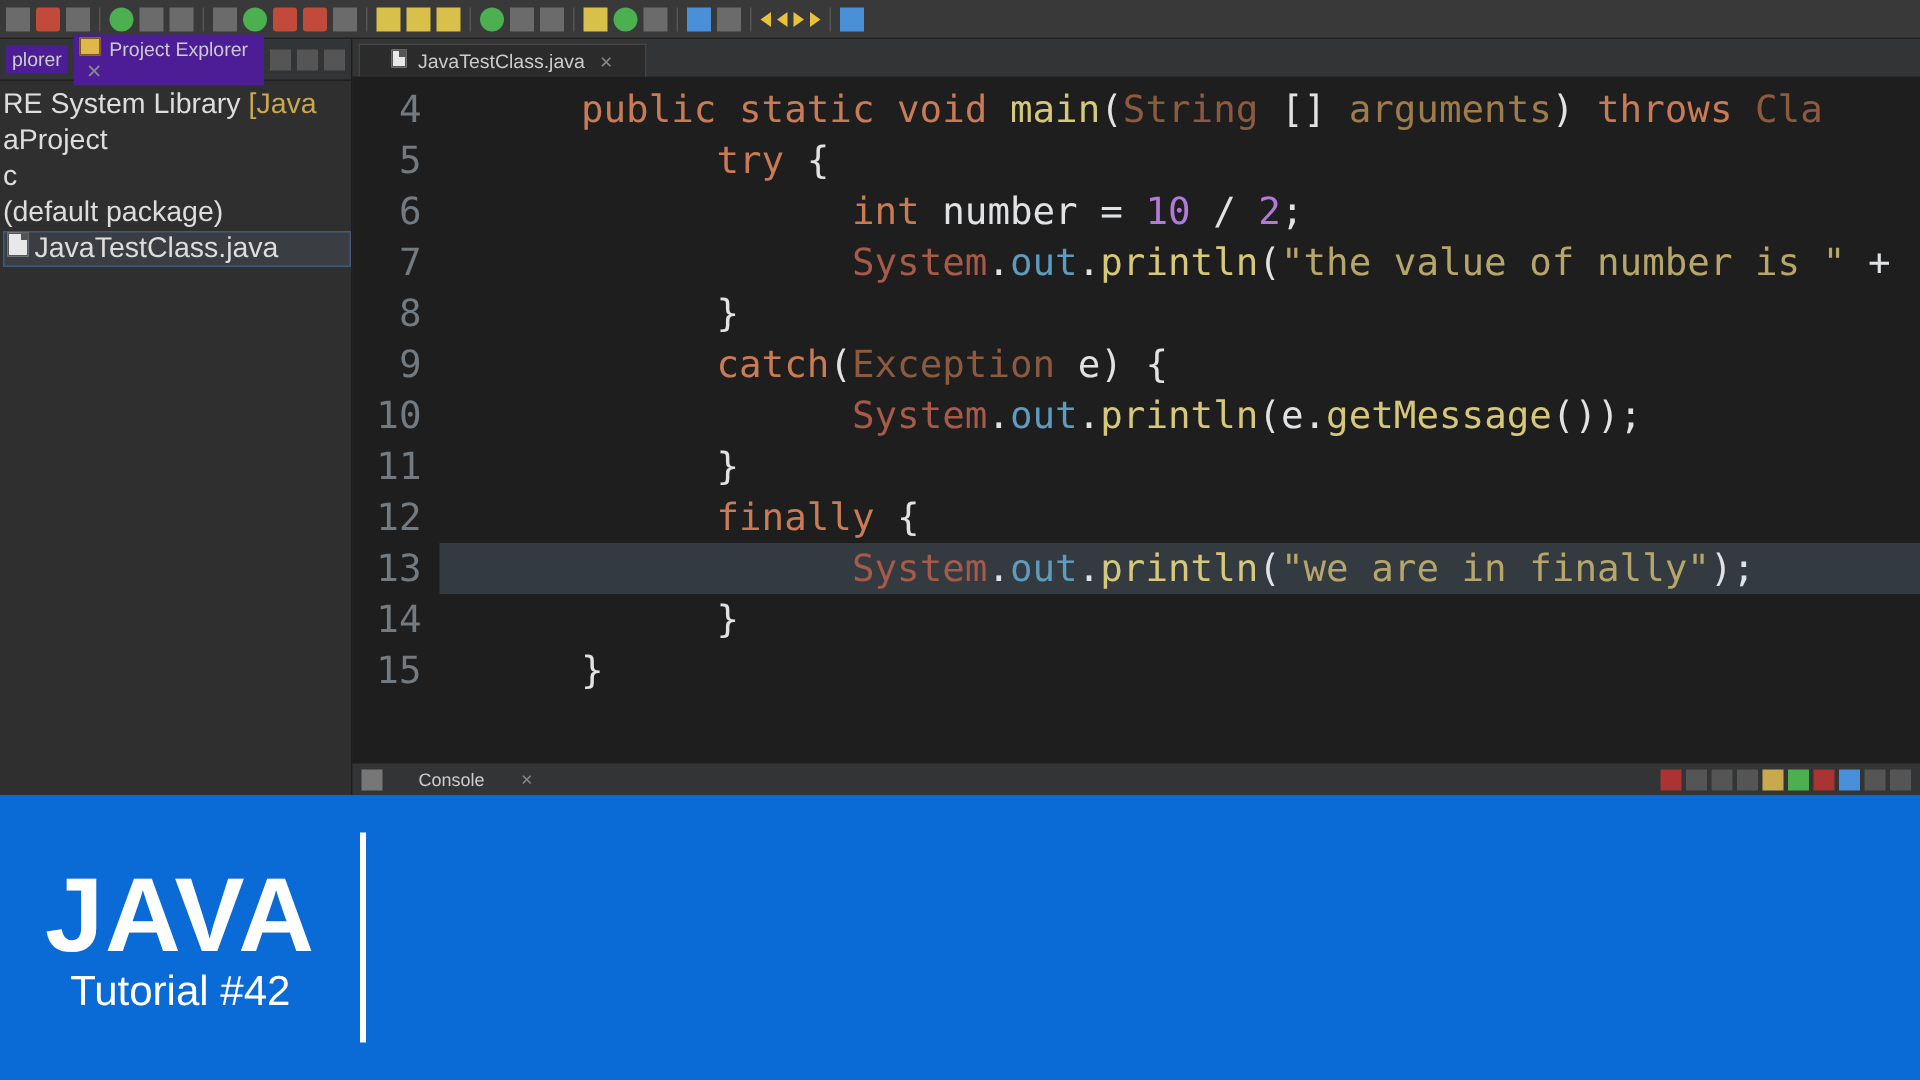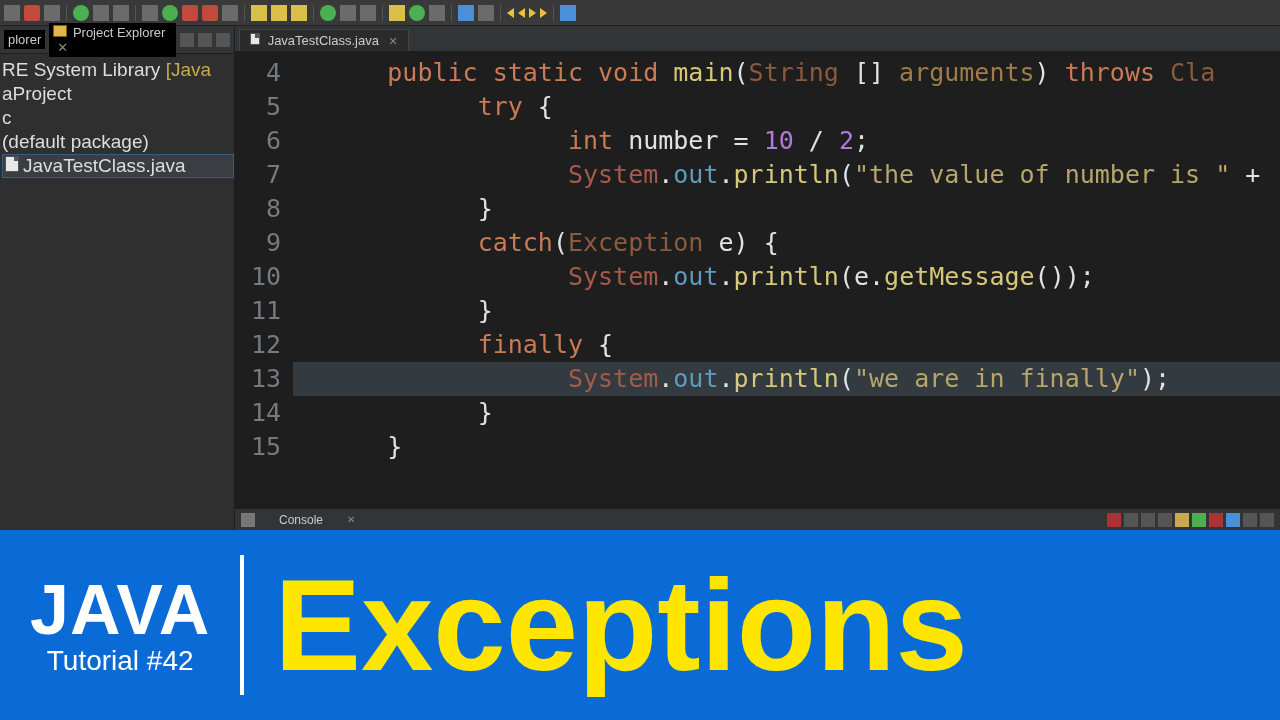--- a/index.html
+++ b/index.html
@@ -34,34 +34,34 @@
   .main { flex:1; display:flex; min-height:0;}
   .left-pane {
     width:235px; background:#2f2f30; border-right:1px solid #1e1e1e;
     display:flex; flex-direction:column; font-size:20px; color:#ddd;
   }
   .view-tabs {
     height:28px; display:flex; align-items:center; gap:4px;
     background:#333435; padding:0 4px; font-size:13px;
     border-bottom:1px solid #1e1e1e;
   }
-  .view-tab { padding:2px 4px; color:#ccc; background:#000000;}
+  .view-tab { padding:2px 4px; color:#ccc; background:#4c1d95;}
   .pe-icon { width:14px; height:12px; background:#e0b84a; display:inline-block; margin-right:2px; border:1px solid #7a5d12;}
   .view-tools { margin-left:auto; display:flex; gap:4px;}
   .view-tools span{ width:14px;height:14px; background:#555;}
   .tree { padding:4px 0 4px 2px; font-family:"Segoe UI",sans-serif; font-size:19px;}
   .tree div{ padding:1px 0;}
   .tree .lib { color:#c9a94d;}
   .tree .sel { background:#3a3d41; border:1px solid #3f5a7a; padding:0 2px;}
   .file-icon{ width:14px;height:16px;background:#e8e8e8;display:inline-block;margin-right:4px;border:1px solid #555; position:relative;}
   .file-icon::after{content:"";position:absolute;right:-1px;top:-1px;width:5px;height:5px;background:#555;}
 
   .right-pane{ flex:1; display:flex; flex-direction:column; min-width:0;}
   .editor-tabs{ height:26px; background:#333435; display:flex; align-items:flex-end; border-bottom:1px solid #1e1e1e;}
-  .etab{ background:#2b2b2b; border:1px solid #444; border-bottom:none; padding:3px 10px; font-size:13px; margin-left:4px;}
+  .etab{ background:#2b2b2b; border:1px solid #444; border-bottom:none; padding:3px 21px; font-size:13px; margin-left:4px;}
   .etab .x{color:#888; margin-left:6px; font-size:11px;}
   .editor{ flex:1; display:flex; background:#1e1e1e; overflow:hidden; font-family:Consolas,monospace; font-size:25px;}
   .gutter{ width:58px; text-align:right; color:#737a80; padding:4px 12px 4px 4px; user-select:none; line-height:34px;}
   .code{ flex:1; padding:4px 0; line-height:34px; white-space:pre;}
   .code .row{ padding-left:4px;}
   .hl{ background:#333a40;}
   
   .kw{ color:#c97b55;}
   .cls{ color:#8c5b3f;}
   .id { color:#e0e2e4;}
@@ -208,14 +208,13 @@
     </div>
   </div>
 </div>
 
 <div class="banner">
   <div class="banner-left">
     <div class="banner-java">JAVA</div>
     <div class="banner-sub">Tutorial #42</div>
   </div>
   <div class="banner-div"></div>
-  <div class="banner-title">Exceptions</div>
 </div>
 
 </body></html>

